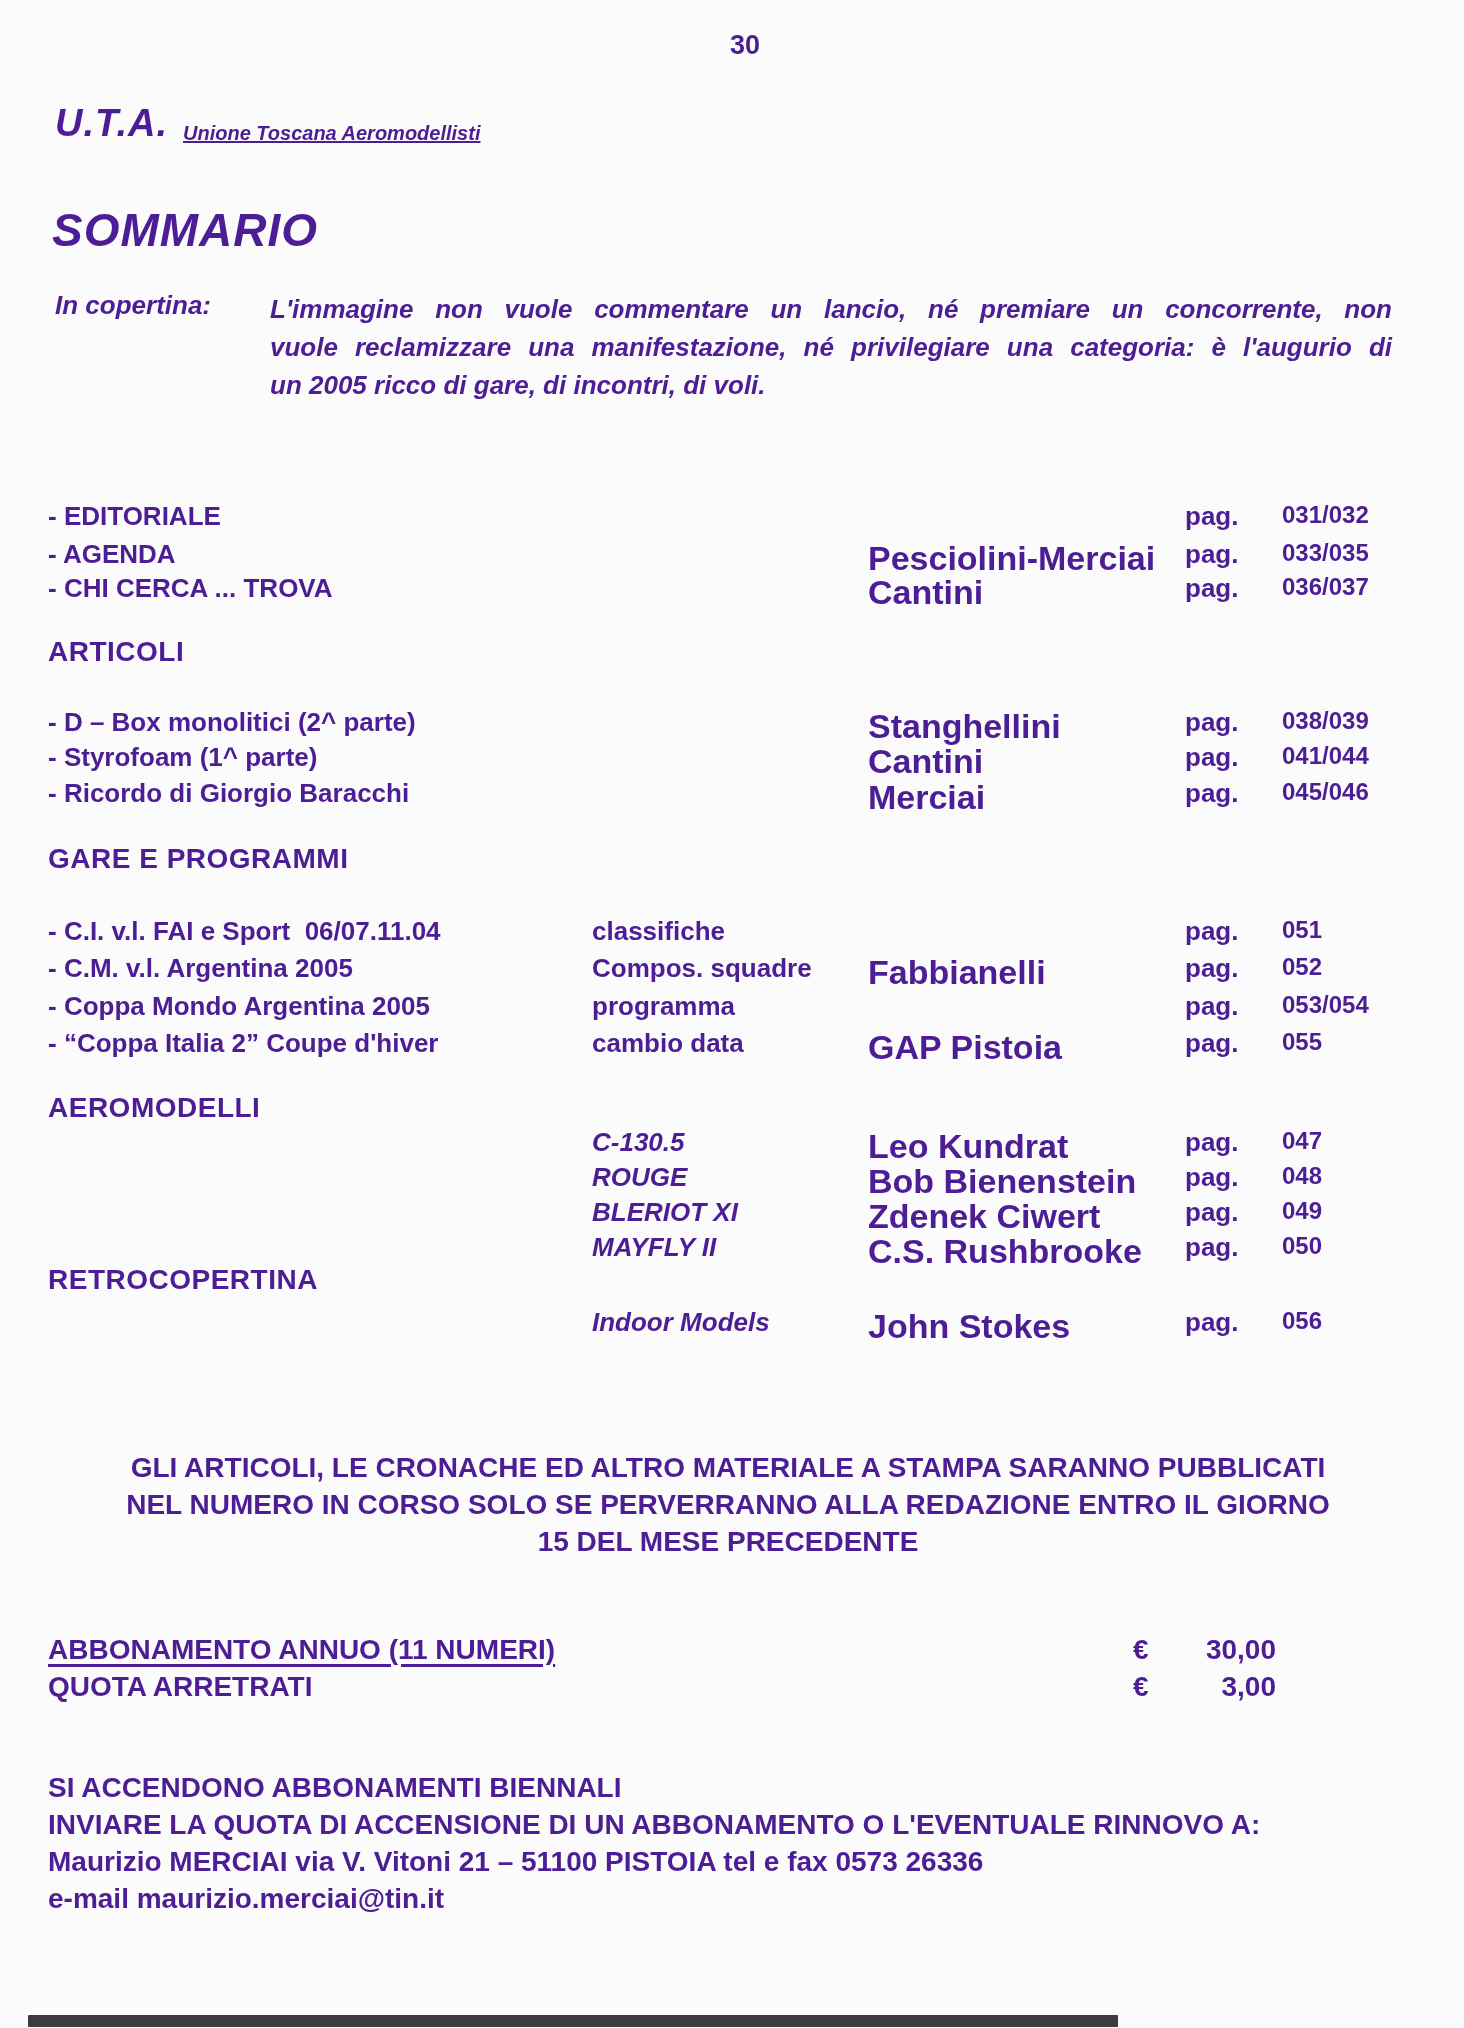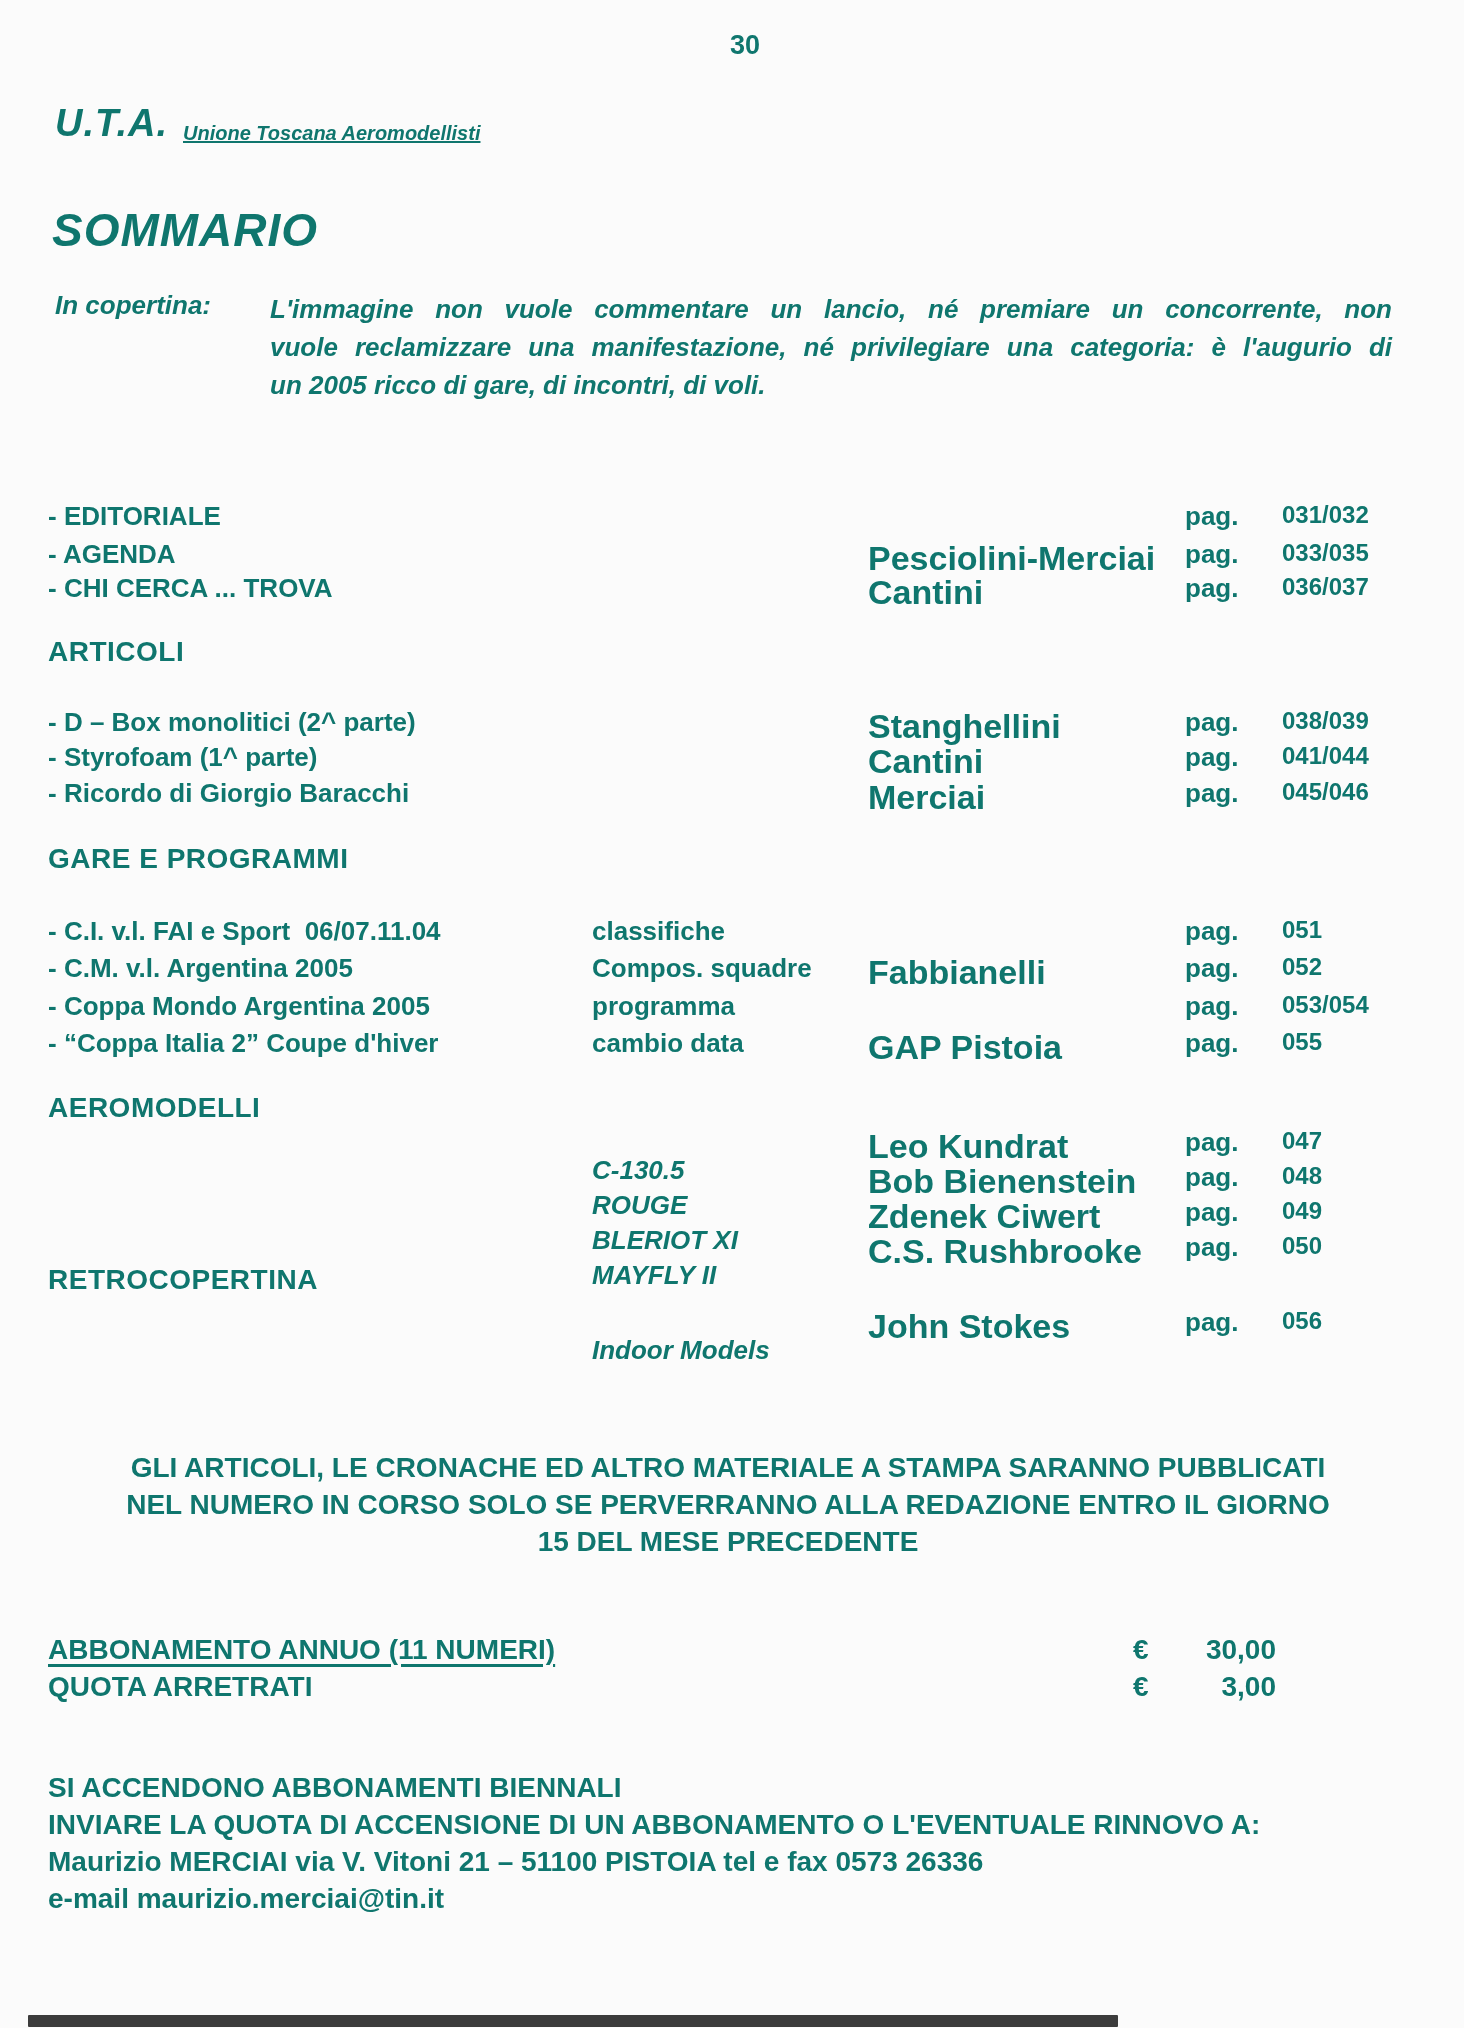--- a/index.html
+++ b/index.html
@@ -3,30 +3,30 @@
 <meta charset="utf-8">
 <title>SOMMARIO</title>
 <style>
   * { margin:0; padding:0; box-sizing:border-box; }
   html,body { background:#fbfbfb; }
   body { width:1464px; height:2028px; }
   .page {
     position:relative; width:1464px; height:2028px;
     background:#fbfbfb; overflow:hidden;
     font-family:"Liberation Sans", sans-serif;
-    color:#0f766e; font-weight:bold;
+    color:#4c1d95; font-weight:bold;
   }
   .row { position:absolute; left:0; width:100%; height:36px; }
   .ct { position:absolute; left:48px;  font-size:26px; white-space:pre; }
   .cm { position:absolute; left:592px; font-size:26px; white-space:pre; }
   .ca { position:absolute; left:868px; font-size:34px; white-space:pre; }
   .cp { position:absolute; left:1185px; font-size:26px; }
   .cn { position:absolute; left:1282px; font-size:24px; }
   .hd { position:absolute; left:48px; font-size:28px; letter-spacing:0.5px; }
-  .i  { font-style:italic;margin-top:28px; }
+  .i  { font-style:italic; }
   .pagenum { position:absolute; left:690px; top:30px; width:110px; text-align:center; font-size:27px; }
   .uta { position:absolute; left:55px; top:102px; font-size:38px; font-style:italic; letter-spacing:1px; }
   .uta-name { position:absolute; left:183px; top:122px; font-size:20px; font-style:italic;text-decoration:underline; }
   .sommario { position:absolute; left:52px; top:203px; font-size:46px; font-style:italic; letter-spacing:1px; }
   .cover-label { position:absolute; left:55px; top:290px; font-size:26px; font-style:italic; }
   .cover-par { position:absolute; left:270px; top:290px; width:1122px; font-size:26px; font-style:italic; }
   .cover-line { line-height:38px; }
   .jl { text-align:justify; text-align-last:justify; }
   .notice { position:absolute; left:48px; top:1449px; width:1360px; text-align:center; font-size:28px; }
   .notice div { line-height:37px; }

